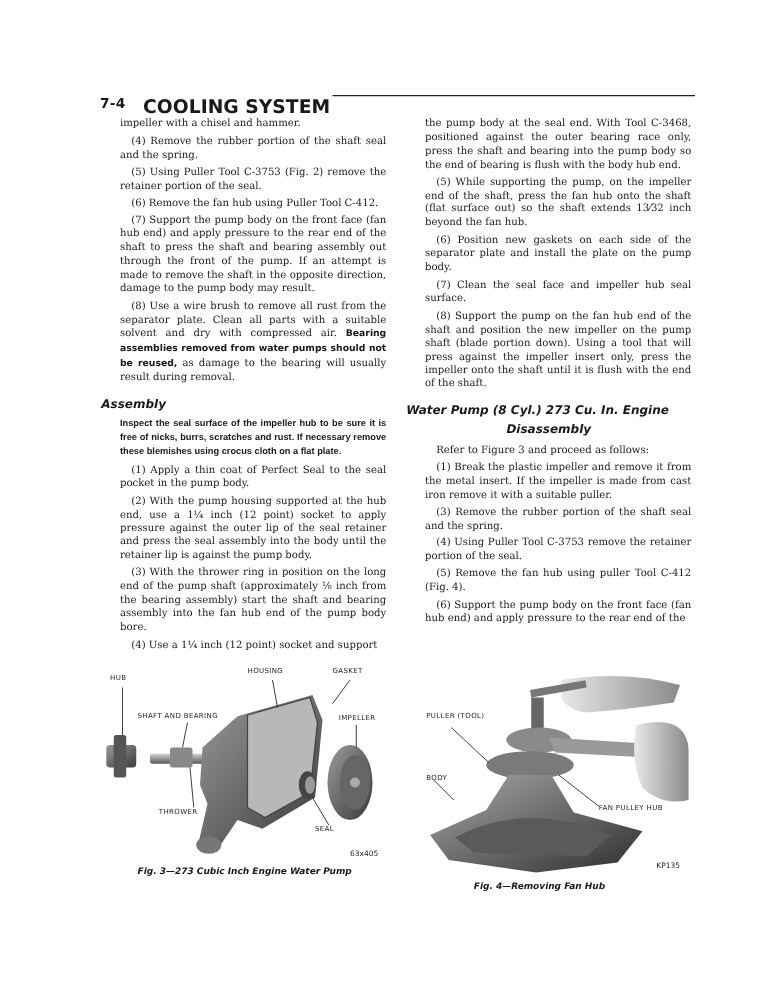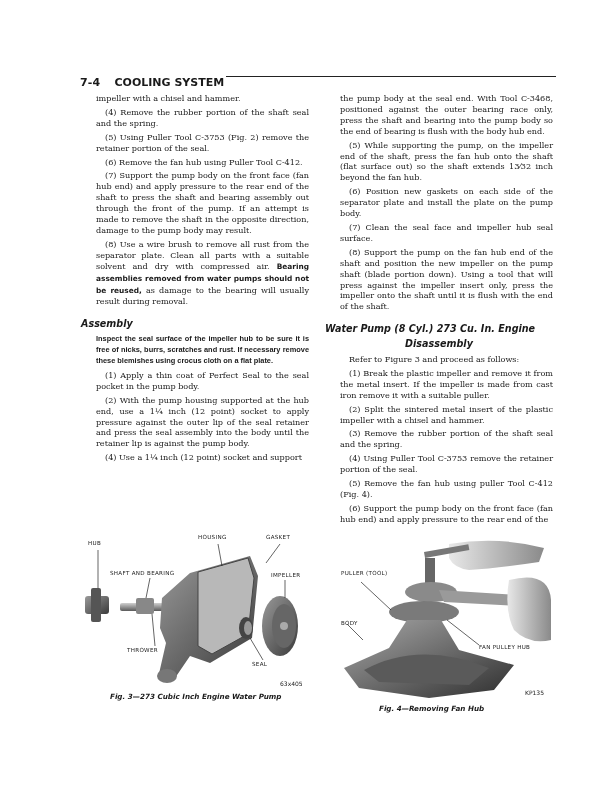--- a/index.html
+++ b/index.html
@@ -1,21 +1,21 @@
 <!DOCTYPE html>
 <html><head>
 <meta charset="utf-8">
 <style>
   html, body { margin: 0; padding: 0; background: #ffffff; }
   body { width: 612px; height: 792px; position: relative; overflow: hidden;
          font-family: "DejaVu Serif", serif; color: #1a1a1a; }
   .header { position: absolute; left: 80px; top: 76px; width: 476px; height: 16px;
             display: flex; }
   .hdr-num { font-family: "DejaVu Sans", sans-serif; font-weight: bold; font-size: 11px; letter-spacing: 0.2px; }
-  .hdr-title { font-family: "DejaVu Sans", sans-serif; font-weight: bold; font-size: 11px; margin-left: 14px; }
+  .hdr-title { font-family: "DejaVu Sans", sans-serif; font-weight: bold; font-size: 15px; margin-left: 14px; }
   .hdr-rule { flex: 1; height: 0; border-top: 1.4px solid #222; margin-left: 2px; margin-bottom: 4px; }
 
   .col { position: absolute; top: 93px; width: 228px; font-size: 8.1px; line-height: 10.9px;
          text-align: justify; }
   .col-left { left: 81px; }
   .col-right { left: 325px; }
   .col p { margin: 0 0 3px 15px; text-indent: 0; }
   .col p.ind { text-indent: 9px; }
   .bold { font-family: "DejaVu Sans", sans-serif; font-weight: bold; font-size: 7.4px; }
   .note { font-family: Liberation Sans, sans-serif; font-weight: bold; font-size: 7.4px; line-height: 10.9px;
@@ -47,34 +47,34 @@
   <p>impeller with a chisel and hammer.</p>
   <p class="ind">(4) Remove the rubber portion of the shaft seal and the spring.</p>
   <p class="ind">(5) Using Puller Tool C-3753 (Fig. 2) remove the retainer portion of the seal.</p>
   <p class="ind">(6) Remove the fan hub using Puller Tool C-412.</p>
   <p class="ind">(7) Support the pump body on the front face (fan hub end) and apply pressure to the rear end of the shaft to press the shaft and bearing assembly out through the front of the pump. If an attempt is made to remove the shaft in the opposite direction, damage to the pump body may result.</p>
   <p class="ind"><span>(8) Use a wire brush to remove all rust from the separator plate. Clean all parts with a suitable solvent and dry with compressed air. </span><span class="bold">Bearing assemblies removed from water pumps should not be reused,</span><span> as damage to the bearing will usually result during removal.</span></p>
   <div class="sec-h">Assembly</div>
   <p class="note">Inspect the seal surface of the impeller hub to be sure it is free of nicks, burrs, scratches and rust. If necessary remove these blemishes using crocus cloth on a flat plate.</p>
   <p class="ind">(1) Apply a thin coat of Perfect Seal to the seal pocket in the pump body.</p>
   <p class="ind">(2) With the pump housing supported at the hub end, use a 1¼ inch (12 point) socket to apply pressure against the outer lip of the seal retainer and press the seal assembly into the body until the retainer lip is against the pump body.</p>
+  <p class="ind">(3) With the thrower ring in position on the long end of the pump shaft (approximately ⅛ inch from the bearing assembly) start the shaft and bearing assembly into the fan hub end of the pump body bore.</p>
   <p class="ind">(4) Use a 1¼ inch (12 point) socket and support</p>
 </div>
 
 <div class="col col-right">
   <p>the pump body at the seal end. With Tool C-3468, positioned against the outer bearing race only, press the shaft and bearing into the pump body so the end of bearing is flush with the body hub end.</p>
   <p class="ind">(5) While supporting the pump, on the impeller end of the shaft, press the fan hub onto the shaft (flat surface out) so the shaft extends 13⁄32 inch beyond the fan hub.</p>
   <p class="ind">(6) Position new gaskets on each side of the separator plate and install the plate on the pump body.</p>
   <p class="ind">(7) Clean the seal face and impeller hub seal surface.</p>
   <p class="ind">(8) Support the pump on the fan hub end of the shaft and position the new impeller on the pump shaft (blade portion down). Using a tool that will press against the impeller insert only, press the impeller onto the shaft until it is flush with the end of the shaft.</p>
   <div class="sec-h">Water Pump (8 Cyl.) 273 Cu. In. Engine</div>
   <div class="sub-h">Disassembly</div>
   <p class="ind">Refer to Figure 3 and proceed as follows:</p>
   <p class="ind">(1) Break the plastic impeller and remove it from the metal insert. If the impeller is made from cast iron remove it with a suitable puller.</p>
-  <p class="ind">(2) Split the sintered metal insert of the plastic impeller with a chisel and hammer.</p>
   <p class="ind">(3) Remove the rubber portion of the shaft seal and the spring.</p>
   <p class="ind">(4) Using Puller Tool C-3753 remove the retainer portion of the seal.</p>
   <p class="ind">(5) Remove the fan hub using puller Tool C-412 (Fig. 4).</p>
   <p class="ind">(6) Support the pump body on the front face (fan hub end) and apply pressure to the rear end of the</p>
 </div>
 
 <div class="fig fig3">
   <svg width="232" height="172" viewBox="0 0 232 172">
     <defs>
       <linearGradient id="g1" x1="0" y1="0" x2="1" y2="1">

